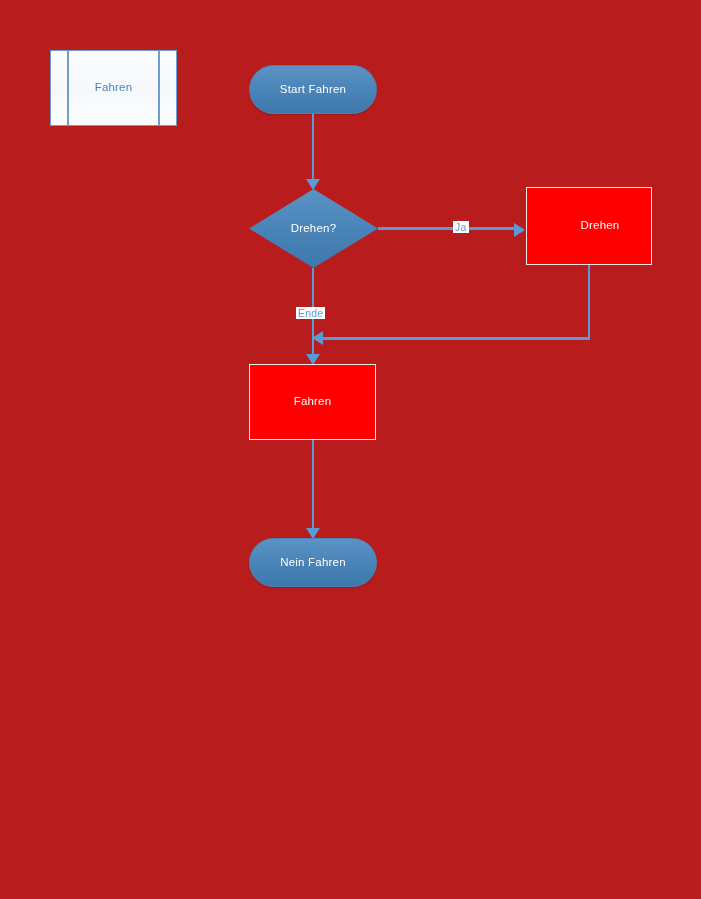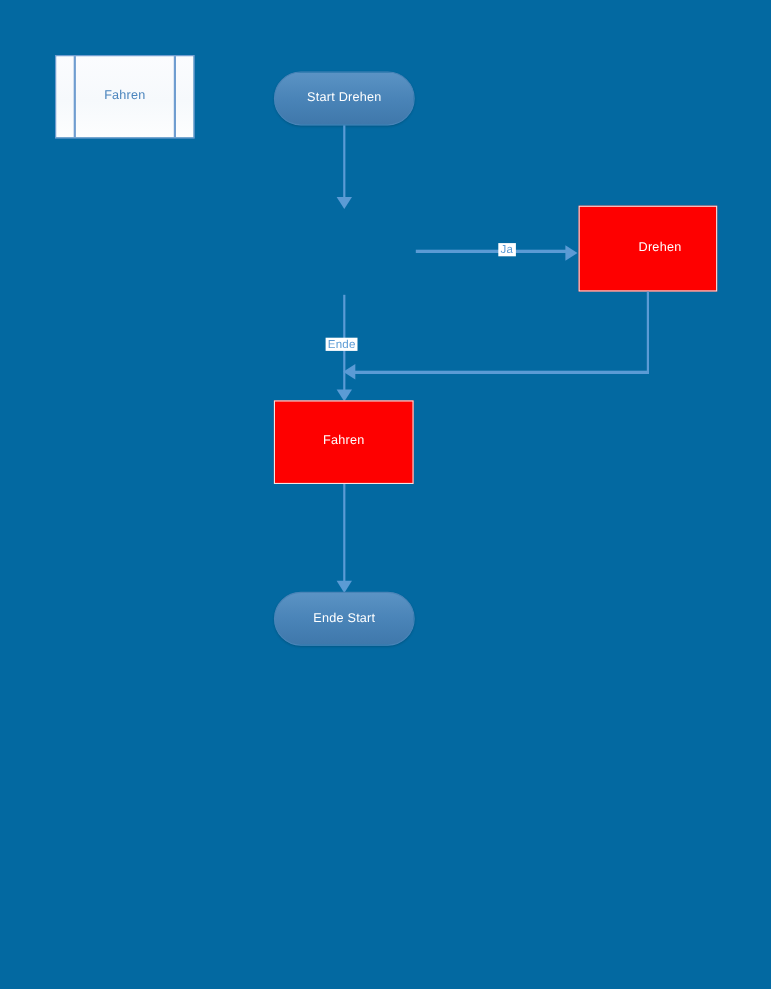--- a/index.html
+++ b/index.html
@@ -7,21 +7,21 @@
     padding: 0;
     background: #ffffff;
   }
   body {
     font-family: "Liberation Sans", sans-serif;
   }
   #canvas {
     position: relative;
     width: 701px;
     height: 899px;
-    background: #0369a1;
+    background: #b91c1c;
     overflow: hidden;
   }
 
   
   .node-label {
     font-size: 11.5px;
     line-height: 1.2;
     text-align: center;
     white-space: nowrap;
     letter-spacing: 0.2px;
@@ -142,26 +142,30 @@
 
 <div id="canvas">
 
   <div class="subroutine" style="left:50px; top:50px; width:127px; height:76px;">
     <span class="bar left"></span>
     <span class="bar right"></span>
     <span class="node-label">Fahren</span>
   </div>
 
   <div class="terminator" style="left:249px; top:65px; width:128px; height:49px;">
-    <span class="node-label">Start Drehen</span>
+    <span class="node-label">Start Fahren</span>
   </div>
 
   <div class="seg v" style="left:311.7px; top:114px; height:67px;"></div>
   <div class="arrowhead down" style="left:305.5px; top:179px;"></div>
 
+  <div class="decision" style="left:249px; top:189px; width:129px; height:79px;">
+    <span class="diamond-shape"></span>
+    <span class="node-label">Drehen?</span>
+  </div>
 
   <div class="seg h" style="left:378px; top:227.2px; width:137px;"></div>
   <div class="arrowhead right" style="left:514px; top:222.5px;"></div>
   <div class="edge-label" style="left:439px; top:221px;margin-left:14px;">Ja</div>
 
   <div class="process" style="left:526px; top:187px; width:126px; height:78px;padding-left:22px;">
     <span class="node-label">Drehen</span>
   </div>
 
   <div class="seg v" style="left:587.7px; top:265px; height:75px;"></div>
@@ -173,16 +177,16 @@
   <div class="edge-label" style="left:296px; top:307px;">Ende</div>
 
   <div class="process" style="left:249px; top:364px; width:127px; height:76px;">
     <span class="node-label">Fahren</span>
   </div>
 
   <div class="seg v" style="left:311.7px; top:440px; height:91px;"></div>
   <div class="arrowhead down" style="left:305.5px; top:528px;"></div>
 
   <div class="terminator" style="left:249px; top:538px; width:128px; height:49px;">
-    <span class="node-label">Ende Start</span>
+    <span class="node-label">Nein Fahren</span>
   </div>
 
 </div>
 
 </body></html>

